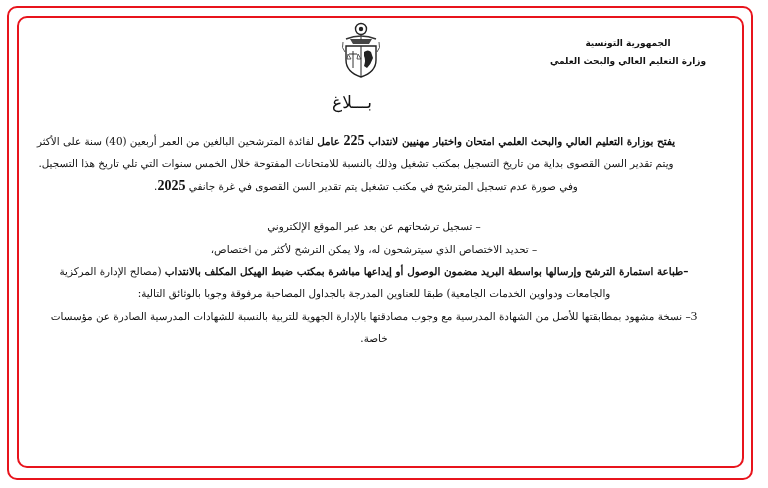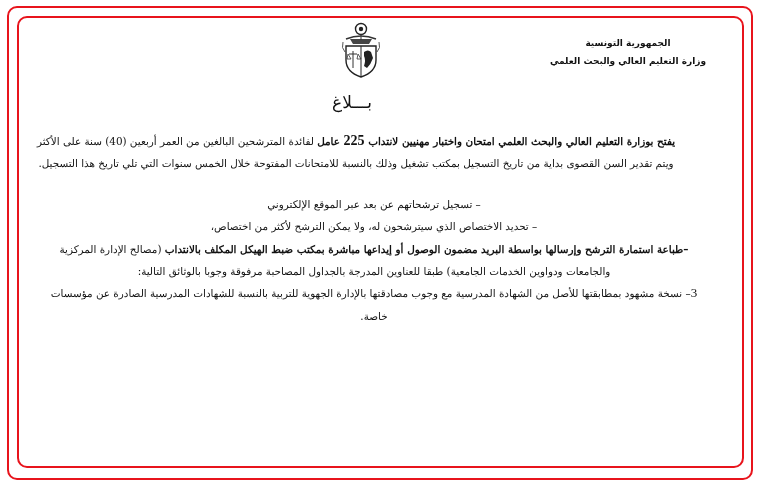--- a/index.html
+++ b/index.html
@@ -102,18 +102,19 @@
     <line x1="9" y1="32" x2="17" y2="32" stroke="#333" stroke-width="1"></line>
     <path d="M8 32 L7 37 L11 37 Z M18 32 L17 37 L21 37 Z" fill="none" stroke="#333" stroke-width="0.8"></path>
     <path d="M24 30 Q28 27 31 30 L33 36 Q31 42 27 46 L24 44 Q26 38 24 34 Z" fill="#222"></path>
   </svg>
 </div>
 
 <div class="title">بـــلاغ</div>
 
 <div class="body-text">
   <p class="indent"><span class="bold">يفتح بوزارة التعليم العالي والبحث العلمي امتحان واختبار مهنيين لانتداب </span><span class="num-big">225</span><span class="bold"> عامل</span><span> لفائدة المترشحين البالغين من العمر أربعين (40) سنة على الأكثر ويتم تقدير السن القصوى بداية من تاريخ التسجيل بمكتب تشغيل وذلك بالنسبة للامتحانات المفتوحة خلال الخمس سنوات التي تلي تاريخ هذا التسجيل.</span></p>
+  <p class="indent2"><span>وفي صورة عدم تسجيل المترشح في مكتب تشغيل يتم تقدير السن القصوى في غرة جانفي </span><span class="num-big">2025</span><span>.</span></p>
   <div class="gap"></div>
   <p>– تسجيل ترشحاتهم عن بعد عبر الموقع الإلكتروني</p>
   <p>– تحديد الاختصاص الذي سيترشحون له، ولا يمكن الترشح لأكثر من اختصاص،</p>
   <p><span class="bold">–طباعة استمارة الترشح وإرسالها بواسطة البريد مضمون الوصول أو إيداعها مباشرة بمكتب ضبط الهيكل المكلف بالانتداب</span><span> (مصالح الإدارة المركزية والجامعات ودواوين الخدمات الجامعية) طبقا للعناوين المدرجة بالجداول المصاحبة مرفوقة وجوبا بالوثائق التالية:</span></p>
   <p><span class="list-num">3</span><span>– نسخة مشهود بمطابقتها للأصل من الشهادة المدرسية مع وجوب مصادقتها بالإدارة الجهوية للتربية بالنسبة للشهادات المدرسية الصادرة عن مؤسسات خاصة.</span></p>
 </div>
 
 </body></html>

